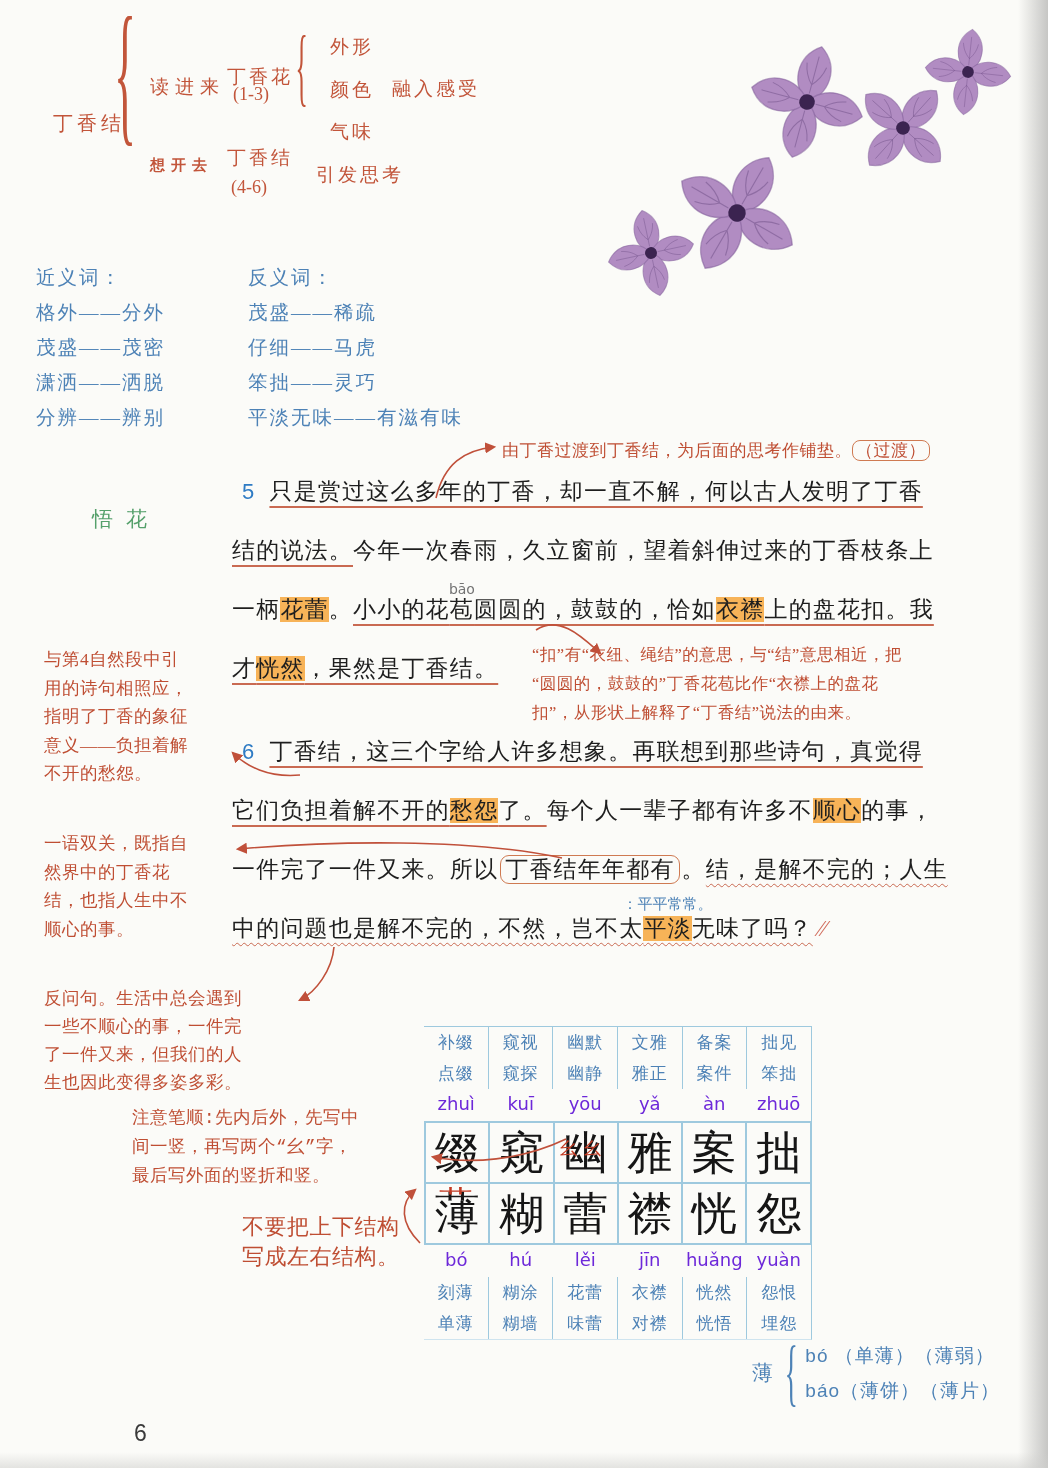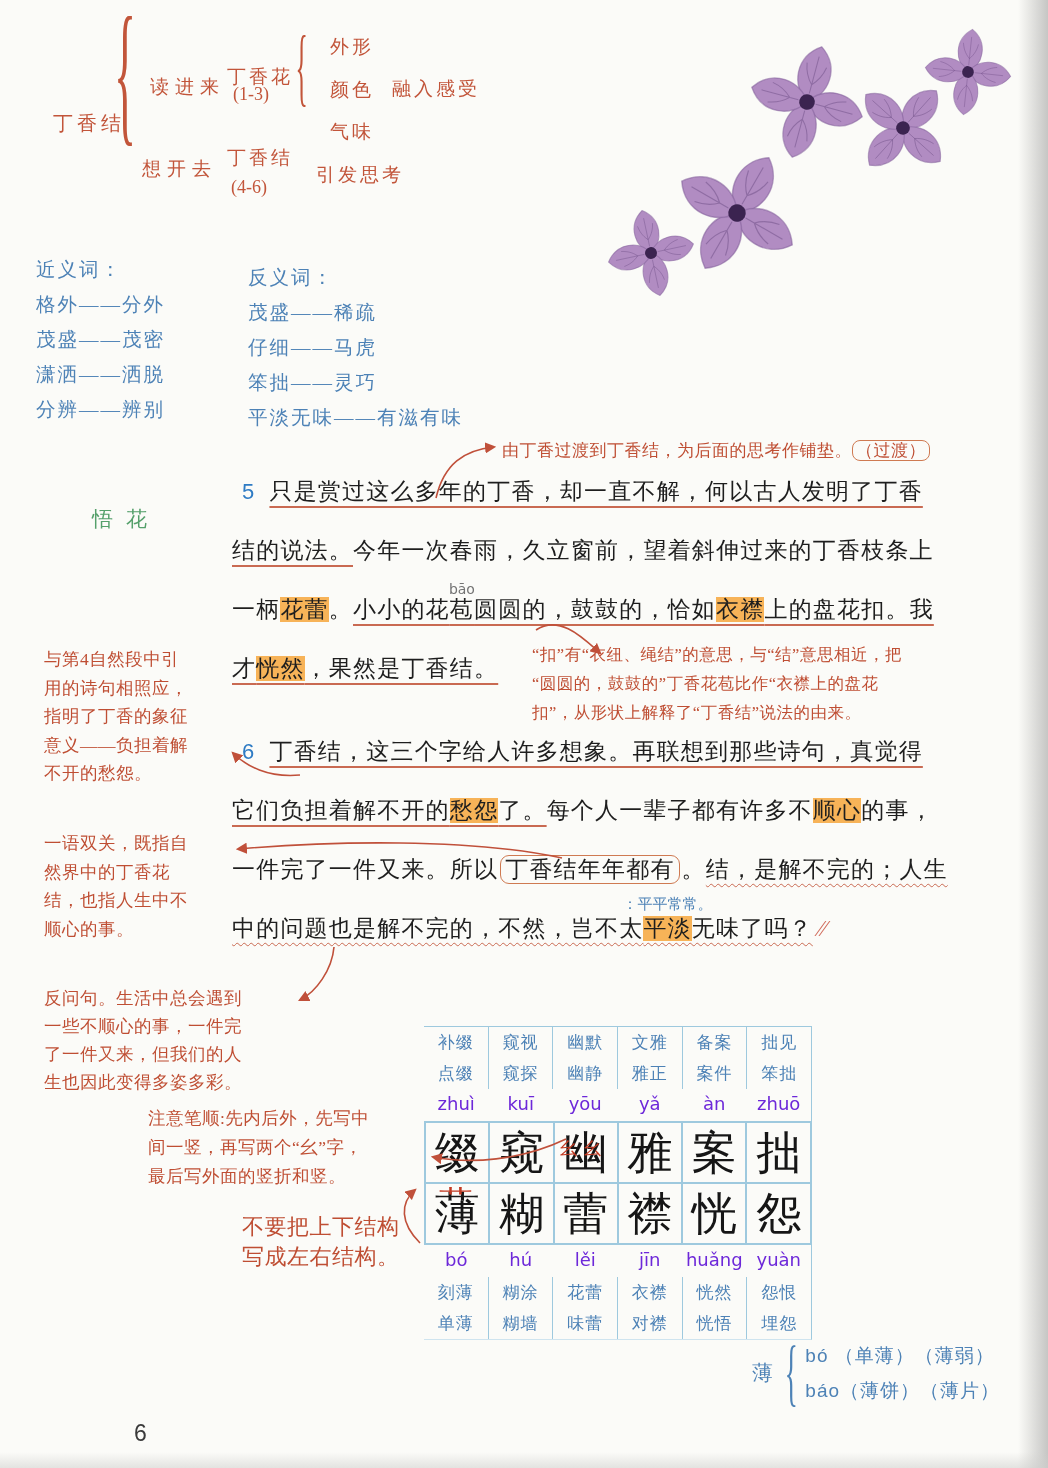--- a/index.html
+++ b/index.html
@@ -88,27 +88,27 @@
   <span class="abs mm" style="left:53px;top:110px;font-size:20px;letter-spacing:4px;">丁香结</span>
   <span class="abs mm-brace" style="left:114px;top:46px;font-size:46px;transform:scale(1,3.4);">{</span>
   <span class="abs mm" style="left:150px;top:74px;font-size:19px;letter-spacing:6px;">读进来</span>
   <span class="abs mm" style="left:227px;top:52px;font-size:19px;letter-spacing:3px;margin-top:12px;">丁香花</span>
   <span class="abs mm" style="left:233px;top:84px;font-size:18px;">(1-3)</span>
   <span class="abs mm-brace" style="left:294px;top:48px;font-size:32px;transform:scale(0.8,2.7);">{</span>
   <span class="abs mm" style="left:330px;top:34px;font-size:19px;letter-spacing:3px;">外形</span>
   <span class="abs mm" style="left:330px;top:77px;font-size:19px;letter-spacing:3px;">颜色</span>
   <span class="abs mm" style="left:330px;top:119px;font-size:19px;letter-spacing:3px;">气味</span>
   <span class="abs mm" style="left:392px;top:76px;font-size:19px;letter-spacing:3px;">融入感受</span>
-  <span class="abs mm" style="left:142px;top:156px;font-size:19px;letter-spacing:6px;">想开去</span>
+  <span class="abs mm" style="left:150px;top:156px;font-size:15px;letter-spacing:6px;font-weight:bold;">想开去</span>
   <span class="abs mm" style="left:227px;top:145px;font-size:19px;letter-spacing:3px;">丁香结</span>
   <span class="abs mm" style="left:231px;top:177px;font-size:18px;">(4-6)</span>
   <span class="abs mm" style="left:316px;top:162px;font-size:19px;letter-spacing:3px;">引发思考</span>
 </div>
 
-<div class="abs wordlist" style="left:36px;top:252px;">
+<div class="abs wordlist" style="left:36px;top:260px;">
   <div>近义词：</div>
   <div>
       <div>格外——分外</div>
       <div>茂盛——茂密</div>
       <div>潇洒——洒脱</div>
       <div>分辨——辨别</div>
     </div>
 </div>
 <div class="abs wordlist" style="left:248px;top:260px;">
   <div>反义词：</div>
@@ -142,21 +142,21 @@
 然界中的丁香花
 结，也指人生中不
 顺心的事。</div>
 <div class="abs red-note" style="left:44px;top:984px;width:270px;line-height:28px;">反问句。生活中总会遇到
 一些不顺心的事，一件完
 了一件又来，但我们的人
 生也因此变得多姿多彩。</div>
 <div class="abs red-note" style="left:532px;top:640px;width:470px;font-size:16.5px;line-height:29px;">“扣”有“衣纽、绳结”的意思，与“结”意思相近，把
 “圆圆的，鼓鼓的”丁香花苞比作“衣襟上的盘花
 扣”，从形状上解释了“丁香结”说法的由来。</div>
-<div class="abs red-note" style="left:148px;top:1104px;width:292px;font-size:17.5px;line-height:29px;">注意笔顺:先内后外，先写中
+<div class="abs red-note" style="left:132px;top:1104px;width:292px;font-size:17.5px;line-height:29px;font-family:Liberation Mono, monospace;">注意笔顺:先内后外，先写中
 间一竖，再写两个“幺”字，
 最后写外面的竖折和竖。</div>
 <div class="abs red-note" style="left:242px;top:1212px;width:210px;font-size:22px;line-height:30px;">不要把上下结构
 写成左右结构。</div>
 
 <div class="abs para" style="left:232px;top:722px;width:775px;">
     <div class="bodyline"><span class="pnum">6</span><span class="seg u-solid">丁香结，这三个字给人许多想象。再联想到那些诗句，真觉得</span></div>
     <div class="bodyline"><span class="seg u-solid">它们负担着解不开的</span><span class="seg hl u-solid">愁怨</span><span class="seg u-solid">了。</span><span class="seg">每个人一辈子都有许多不</span><span class="seg hl">顺心</span><span class="seg">的事，</span></div>
     <div class="bodyline"><span class="seg">一件完了一件又来。所以</span><span class="seg boxed">丁香结年年都有</span><span class="seg">。</span><span class="seg u-wavy">结，是解不完的；人生</span></div>
     <div class="bodyline"><span class="seg u-wavy">中的问题也是解不完的，不然，岂不太</span><span class="seg hl u-wavy"><span class="rb-top rb-blue">：平平常常。</span>平淡</span><span class="seg u-wavy">无味了吗？</span><span class="seg red-mark"> ∕∕</span></div>

